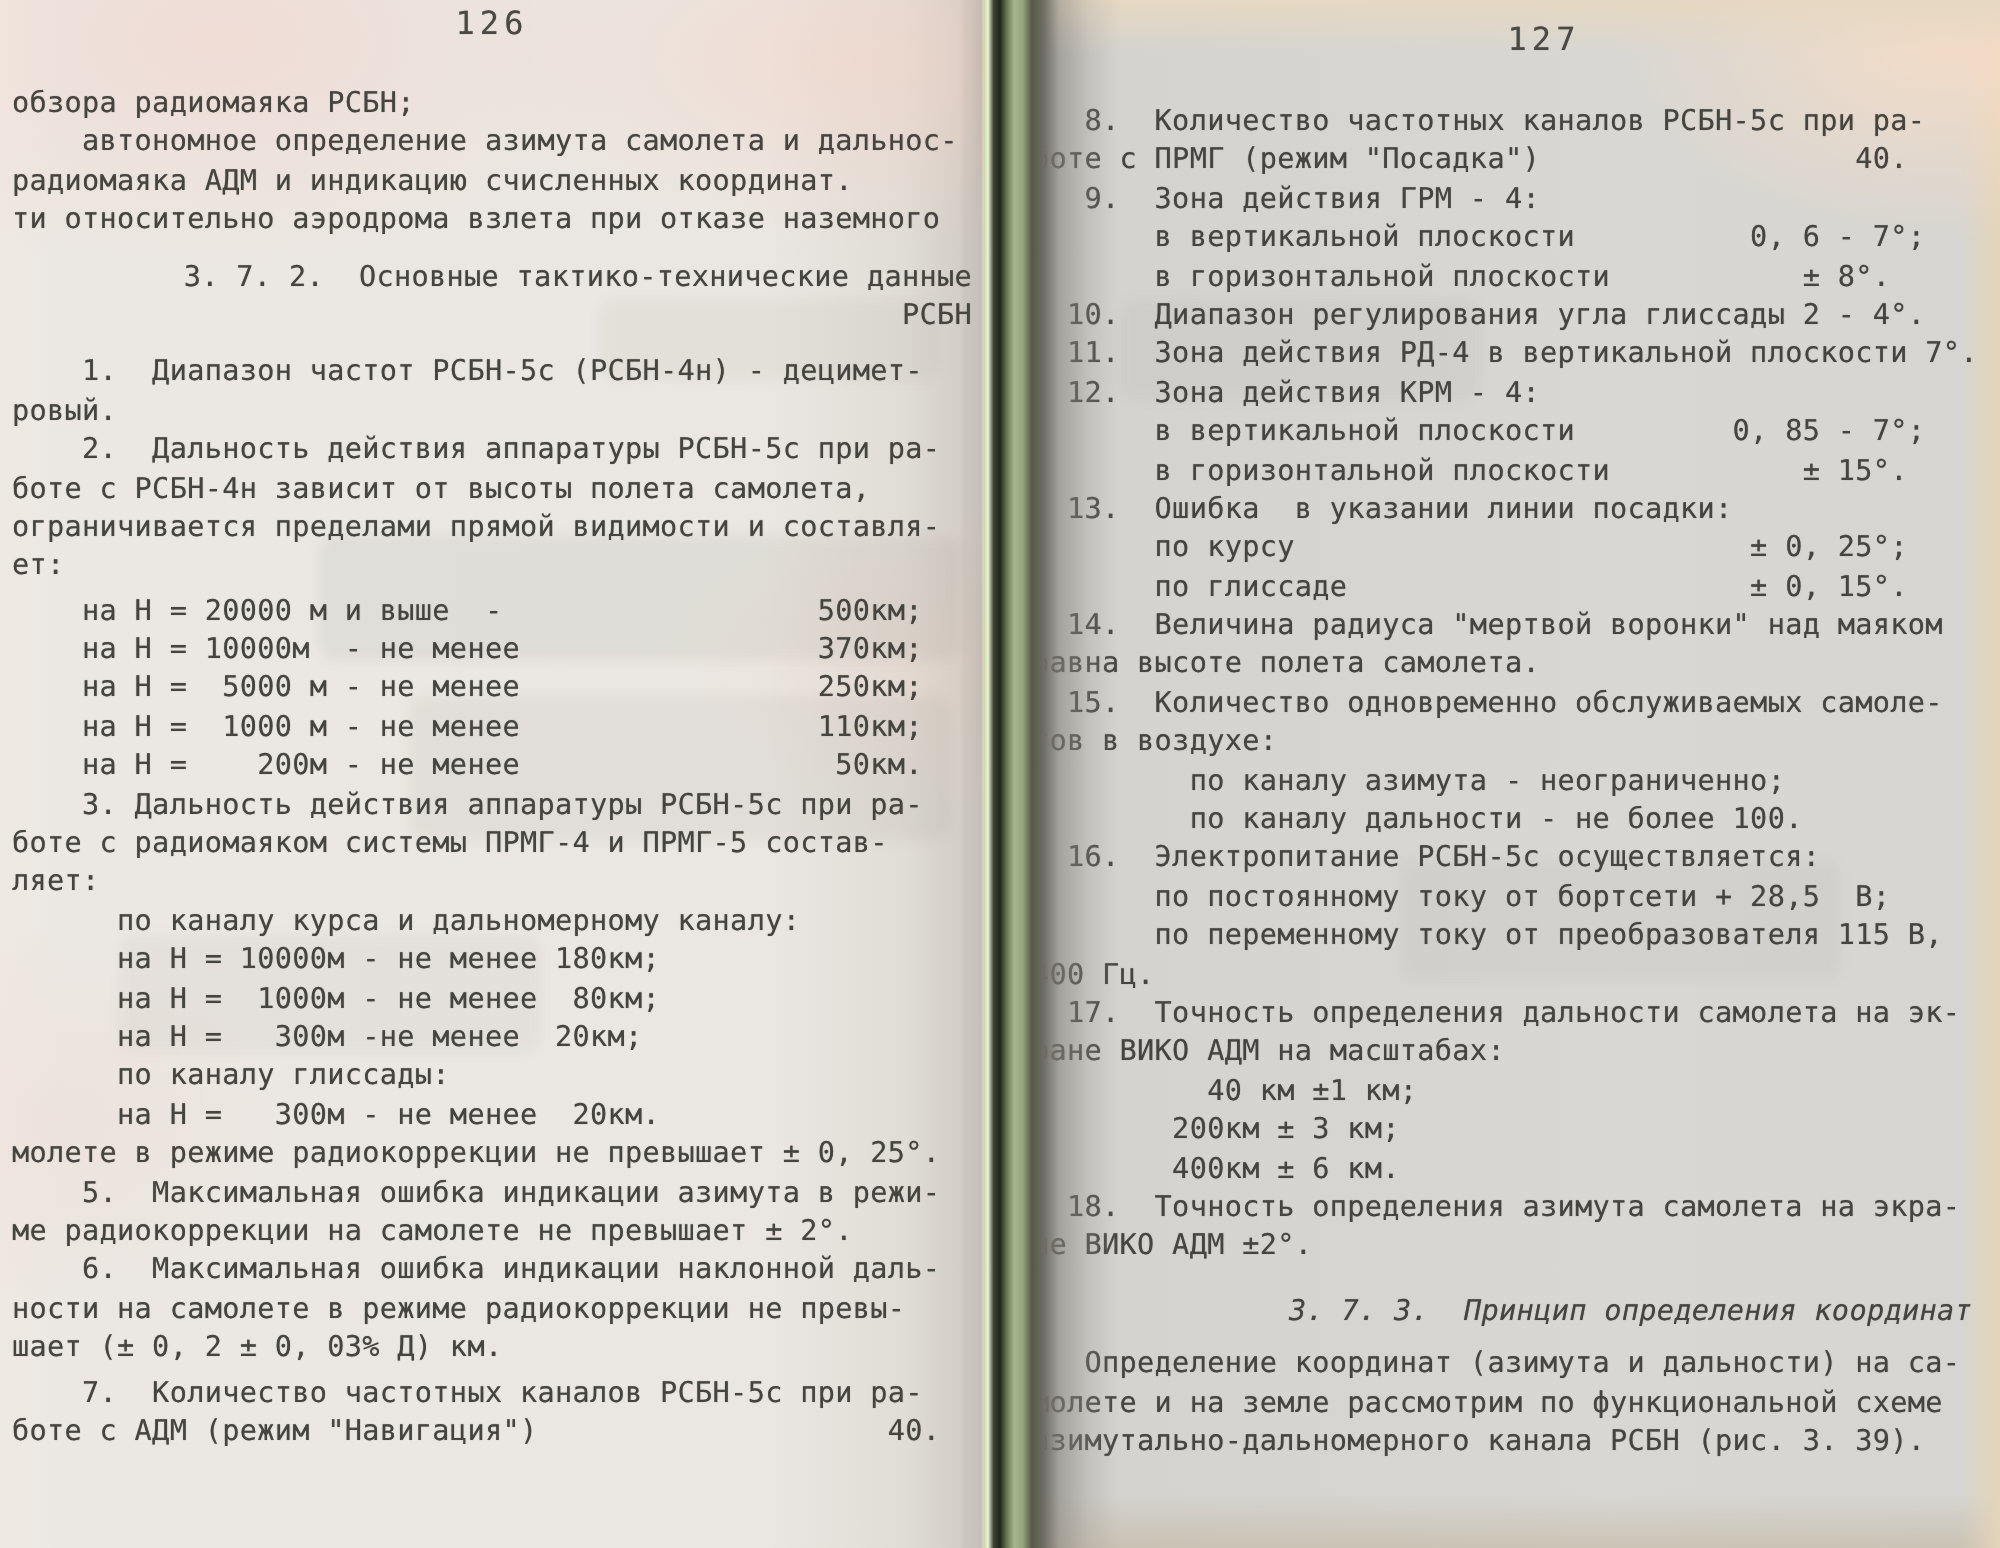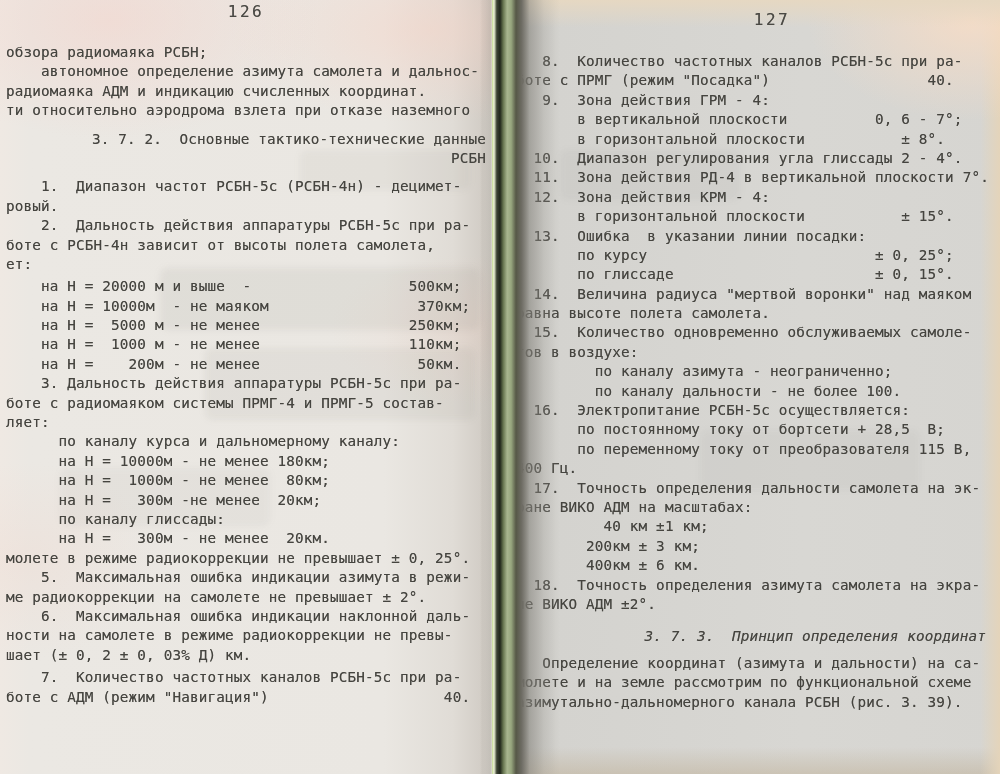--- a/index.html
+++ b/index.html
@@ -102,23 +102,24 @@
     <div class="ln">обзора радиомаяка РСБН;</div>
     <div class="ln">    автономное определение азимута самолета и дальнос-</div>
     <div class="ln">радиомаяка АДМ и индикацию счисленных координат.</div>
     <div class="ln">ти относительно аэродрома взлета при отказе наземного</div>
     <div class="ln center mt9">3. 7. 2.  Основные тактико-технические данные</div>
     <div class="ln center">РСБН</div>
     <div class="ln mt9">    1.  Диапазон частот РСБН-5с (РСБН-4н) - децимет-</div>
     <div class="ln">ровый.</div>
     <div class="ln">    2.  Дальность действия аппаратуры РСБН-5с при ра-</div>
     <div class="ln">боте с РСБН-4н зависит от высоты полета самолета,</div>
+    <div class="ln">ограничивается пределами прямой видимости и составля-</div>
     <div class="ln">ет:</div>
     <div class="ln mt3">    на Н = 20000 м и выше  -                  500км;</div>
-    <div class="ln">    на Н = 10000м  - не маяком                 370км;</div>
+    <div class="ln">    на Н = 10000м  - не менее                 370км;</div>
     <div class="ln">    на Н =  5000 м - не менее                 250км;</div>
     <div class="ln">    на Н =  1000 м - не менее                 110км;</div>
     <div class="ln">    на Н =    200м - не менее                  50км.</div>
     <div class="ln">    3. Дальность действия аппаратуры РСБН-5с при ра-</div>
     <div class="ln">боте с радиомаяком системы ПРМГ-4 и ПРМГ-5 состав-</div>
     <div class="ln">ляет:</div>
     <div class="ln">      по каналу курса и дальномерному каналу:</div>
     <div class="ln">      на Н = 10000м - не менее 180км;</div>
     <div class="ln">      на Н =  1000м - не менее  80км;</div>
     <div class="ln">      на Н =   300м -не менее  20км;</div>
@@ -136,20 +137,21 @@
 
   <div class="textcol tc-right">
     <div class="ln">   8.  Количество частотных каналов РСБН-5с при ра-</div>
     <div class="ln">боте с ПРМГ (режим "Посадка")                  40.</div>
     <div class="ln">   9.  Зона действия ГРМ - 4:</div>
     <div class="ln">       в вертикальной плоскости          0, 6 - 7°;</div>
     <div class="ln">       в горизонтальной плоскости           ± 8°.</div>
     <div class="ln">  10.  Диапазон регулирования угла глиссады 2 - 4°.</div>
     <div class="ln">  11.  Зона действия РД-4 в вертикальной плоскости 7°.</div>
     <div class="ln">  12.  Зона действия КРМ - 4:</div>
+    <div class="ln">       в вертикальной плоскости         0, 85 - 7°;</div>
     <div class="ln">       в горизонтальной плоскости           ± 15°.</div>
     <div class="ln">  13.  Ошибка  в указании линии посадки:</div>
     <div class="ln">       по курсу                          ± 0, 25°;</div>
     <div class="ln">       по глиссаде                       ± 0, 15°.</div>
     <div class="ln">  14.  Величина радиуса "мертвой воронки" над маяком</div>
     <div class="ln">равна высоте полета самолета.</div>
     <div class="ln">  15.  Количество одновременно обслуживаемых самоле-</div>
     <div class="ln">тов в воздухе:</div>
     <div class="ln">         по каналу азимута - неограниченно;</div>
     <div class="ln">         по каналу дальности - не более 100.</div>

